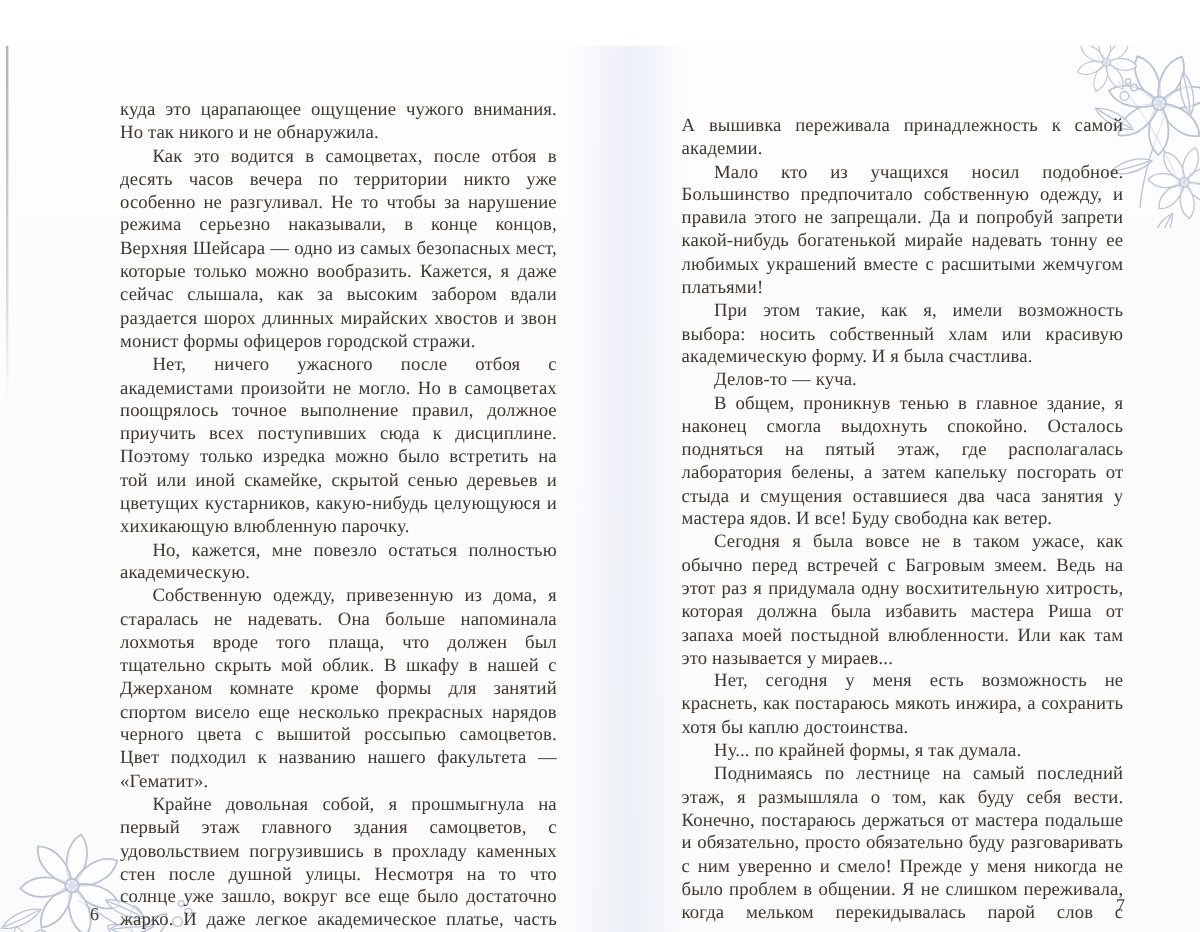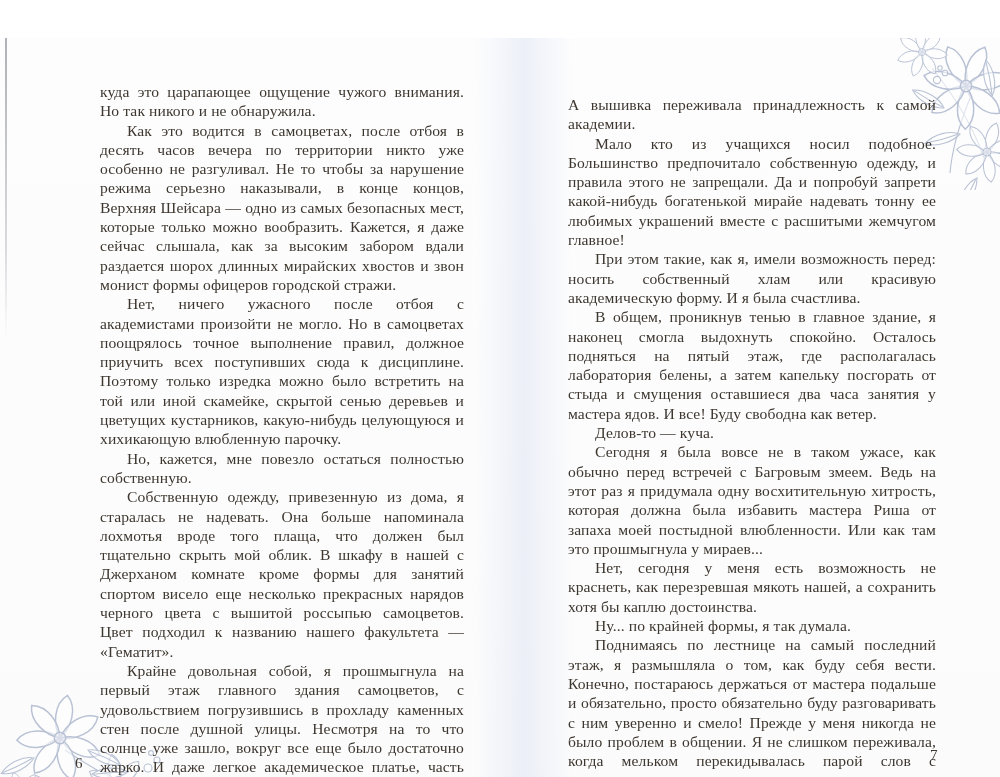--- a/index.html
+++ b/index.html
@@ -96,33 +96,33 @@
       <circle cx="148" cy="118" r="4"></circle>
       <circle cx="157" cy="110" r="3"></circle>
       <circle cx="151" cy="103" r="2.4"></circle>
     </g>
   </svg>
 
   <div class="page left">
     <p class="para">куда это царапающее ощущение чужого внимания. Но так никого и не обнаружила.</p>
     <p class="para indent">Как это водится в самоцветах, после отбоя в десять часов вечера по территории никто уже особенно не разгуливал. Не то чтобы за нарушение режима серьезно наказывали, в конце концов, Верхняя Шейсара — одно из самых безопасных мест, которые только можно вообразить. Кажется, я даже сейчас слышала, как за высоким забором вдали раздается шорох длинных мирайских хвостов и звон монист формы офицеров городской стражи.</p>
     <p class="para indent">Нет, ничего ужасного после отбоя с академистами произойти не могло. Но в самоцветах поощрялось точное выполнение правил, должное приучить всех поступивших сюда к дисциплине. Поэтому только изредка можно было встретить на той или иной скамейке, скрытой сенью деревьев и цветущих кустарников, какую-нибудь целующуюся и хихикающую влюбленную парочку.</p>
-    <p class="para indent">Но, кажется, мне повезло остаться полностью собственную.</p>
+    <p class="para indent">Но, кажется, мне повезло остаться полностью академическую.</p>
     <p class="para indent">Собственную одежду, привезенную из дома, я старалась не надевать. Она больше напоминала лохмотья вроде того плаща, что должен был тщательно скрыть мой облик. В шкафу в нашей с Джерханом комнате кроме формы для занятий спортом висело еще несколько прекрасных нарядов черного цвета с вышитой россыпью самоцветов. Цвет подходил к названию нашего факультета — «Гематит».</p>
     <p class="para indent">Крайне довольная собой, я прошмыгнула на первый этаж главного здания самоцветов, с удовольствием погрузившись в прохладу каменных стен после душной улицы. Несмотря на то что солнце уже зашло, вокруг все еще было достаточно жарко. И даже легкое академическое платье, часть формы учеников, не слишком спасало.</p>
   </div>
 
   <div class="page right">
     <p class="para">А вышивка переживала принадлежность к самой академии.</p>
-    <p class="para indent">Мало кто из учащихся носил подобное. Большинство предпочитало собственную одежду, и правила этого не запрещали. Да и попробуй запрети какой-нибудь богатенькой мирайе надевать тонну ее любимых украшений вместе с расшитыми жемчугом главное!</p>
-    <p class="para indent">При этом такие, как я, имели возможность перед: носить собственный хлам или красивую академическую форму. И я была счастлива.</p>
+    <p class="para indent">Мало кто из учащихся носил подобное. Большинство предпочитало собственную одежду, и правила этого не запрещали. Да и попробуй запрети какой-нибудь богатенькой мирайе надевать тонну ее любимых украшений вместе с расшитыми жемчугом платьями!</p>
+    <p class="para indent">При этом такие, как я, имели возможность выбора: носить собственный хлам или красивую академическую форму. И я была счастлива.</p>
+    <p class="para indent">Делов-то — куча.</p>
     <p class="para indent">В общем, проникнув тенью в главное здание, я наконец смогла выдохнуть спокойно. Осталось подняться на пятый этаж, где располагалась лаборатория белены, а затем капельку посгорать от стыда и смущения оставшиеся два часа занятия у мастера ядов. И все! Буду свободна как ветер.</p>
-    <p class="para indent">Делов-то — куча.</p>
-    <p class="para indent">Сегодня я была вовсе не в таком ужасе, как обычно перед встречей с Багровым змеем. Ведь на этот раз я придумала одну восхитительную хитрость, которая должна была избавить мастера Риша от запаха моей постыдной влюбленности. Или как там это прошмыгнула у мираев...</p>
-    <p class="para indent">Нет, сегодня у меня есть возможность не краснеть, как перезревшая мякоть нашей, а сохранить хотя бы каплю достоинства.</p>
+    <p class="para indent">Сегодня я была вовсе не в таком ужасе, как обычно перед встречей с Багровым змеем. Ведь на этот раз я придумала одну восхитительную хитрость, которая должна была избавить мастера Риша от запаха моей постыдной влюбленности. Или как там это называется у мираев...</p>
+    <p class="para indent">Нет, сегодня у меня есть возможность не краснеть, как постараюсь мякоть инжира, а сохранить хотя бы каплю достоинства.</p>
     <p class="para indent">Ну... по крайней формы, я так думала.</p>
     <p class="para indent">Поднимаясь по лестнице на самый последний этаж, я размышляла о том, как буду себя вести. Конечно, постараюсь держаться от мастера подальше и обязательно, просто обязательно буду разговаривать с ним уверенно и смело! Прежде у меня никогда не было проблем в общении. Я не слишком переживала, когда мельком перекидывалась парой слов с маститыми ворами в подземных ходах под</p>
   </div>
 
   <div class="pagenum" id="pn-left">6</div>
   <div class="pagenum" id="pn-right">7</div>
 
 </div>
 
 </body></html>

